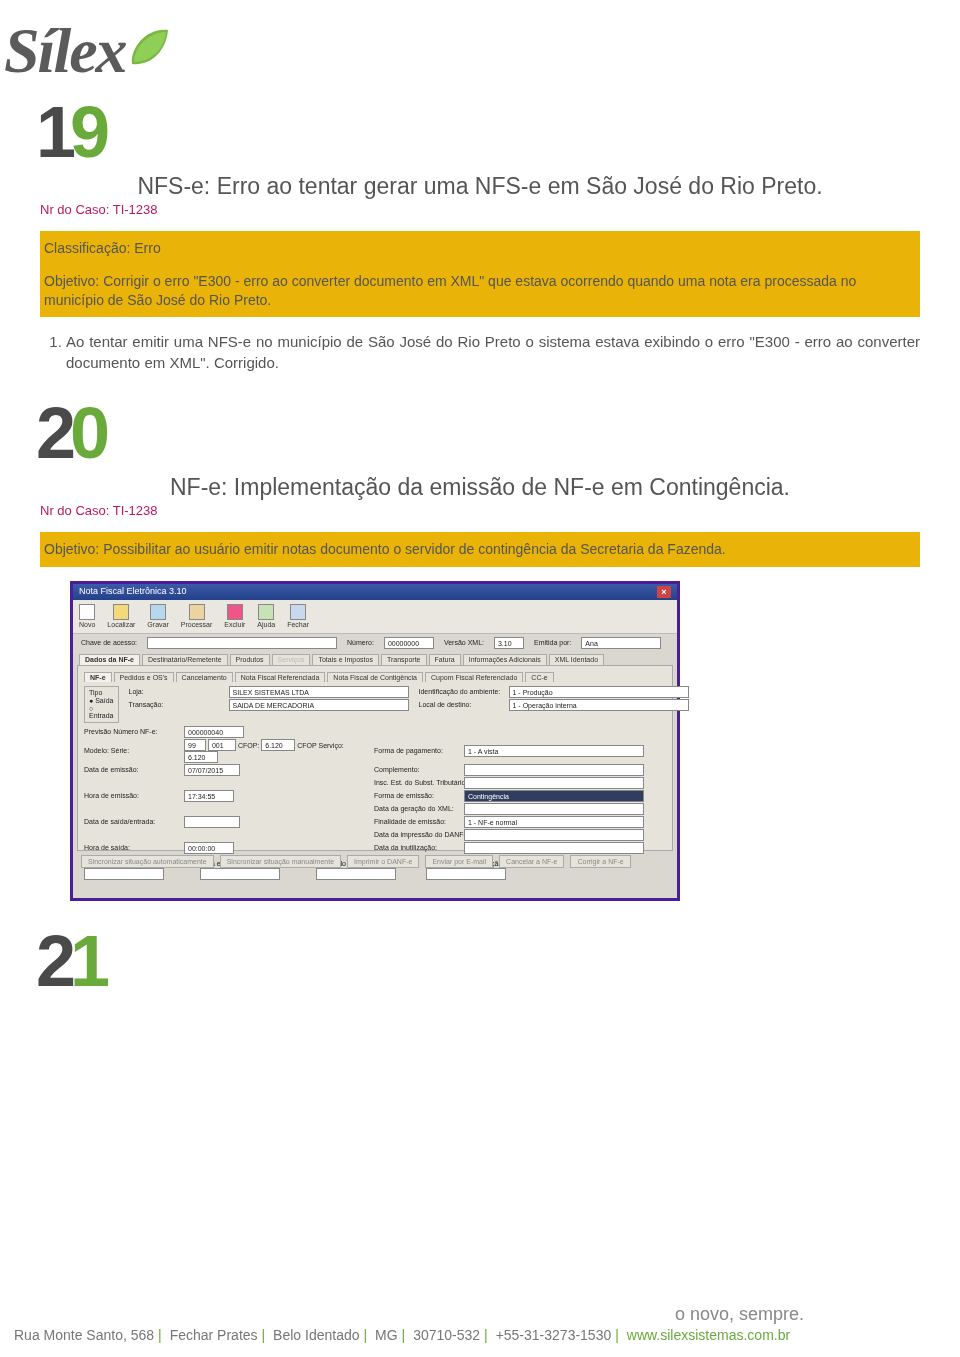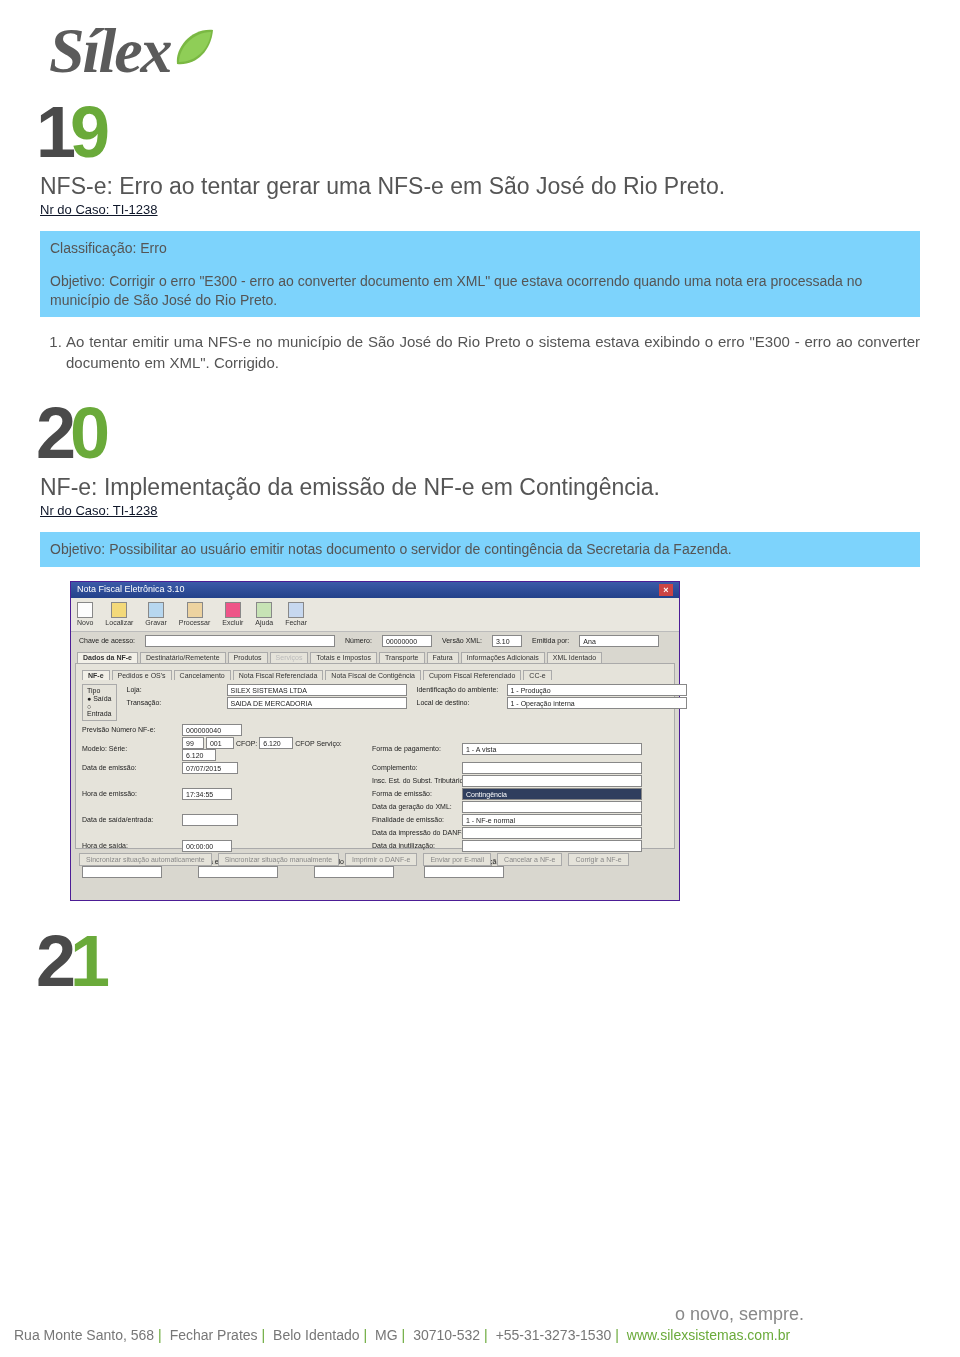--- a/index.html
+++ b/index.html
@@ -24,21 +24,20 @@
     align-items: center;
     gap: 4px;
   }
   .silex-text {
     font-family: "Times New Roman", serif;
     font-size: 64px;
     font-style: italic;
     font-weight: bold;
     color: #5b5b5b;
     letter-spacing: -2px;
-    margin-left: 45px;
   }
   .leaf-icon {
     display: inline-block;
     width: 48px;
     height: 48px;
     margin-left: -6px;
     margin-top: -6px;
   }
   .sistemas {
     font-family: Arial, sans-serif;
@@ -61,30 +60,30 @@
   }
   .big-num .d1 { color: #4a4a4a; }
   .big-num .d2 { color: #6aaa3a; margin-left: -2px; }
   
   .section { margin-bottom: 28px; }
   .sec-title {
     font-size: 23px;
     color: #555;
     font-weight: normal;
     margin-bottom: 2px;
+    text-align: center;
   }
   .sec-case {
     font-size: 13px;
-    color: #0f172a;
+    color: #be185d;
     margin-bottom: 14px;
-    text-decoration: underline;
   }
   .highlight-box {
-    background: #7dd3fc;
-    padding: 8px 10px;
+    background: #eab308;
+    padding: 8px 4px;
     margin-bottom: 14px;
   }
   .highlight-box p {
     font-size: 14px;
     color: #555;
     line-height: 1.35;
   }
   .highlight-box .class-line {
     margin-bottom: 14px;
   }
@@ -96,21 +95,21 @@
     font-size: 15px;
     color: #555;
     line-height: 1.4;
     text-align: justify;
   }
   
   .app-shot {
     width: 610px;
     height: 320px;
     background: #d9d7cf;
-    border: 1px solid #4c1d95;
+    border: 3px solid #4c1d95;
     font-size: 8px;
     color: #222;
     position: relative;
     margin-left: 30px;
     line-height: 1.1;
   }
   .app-titlebar {
     background: linear-gradient(#3b5aa8, #23418a);
     color: #fff;
     font-size: 9px;

